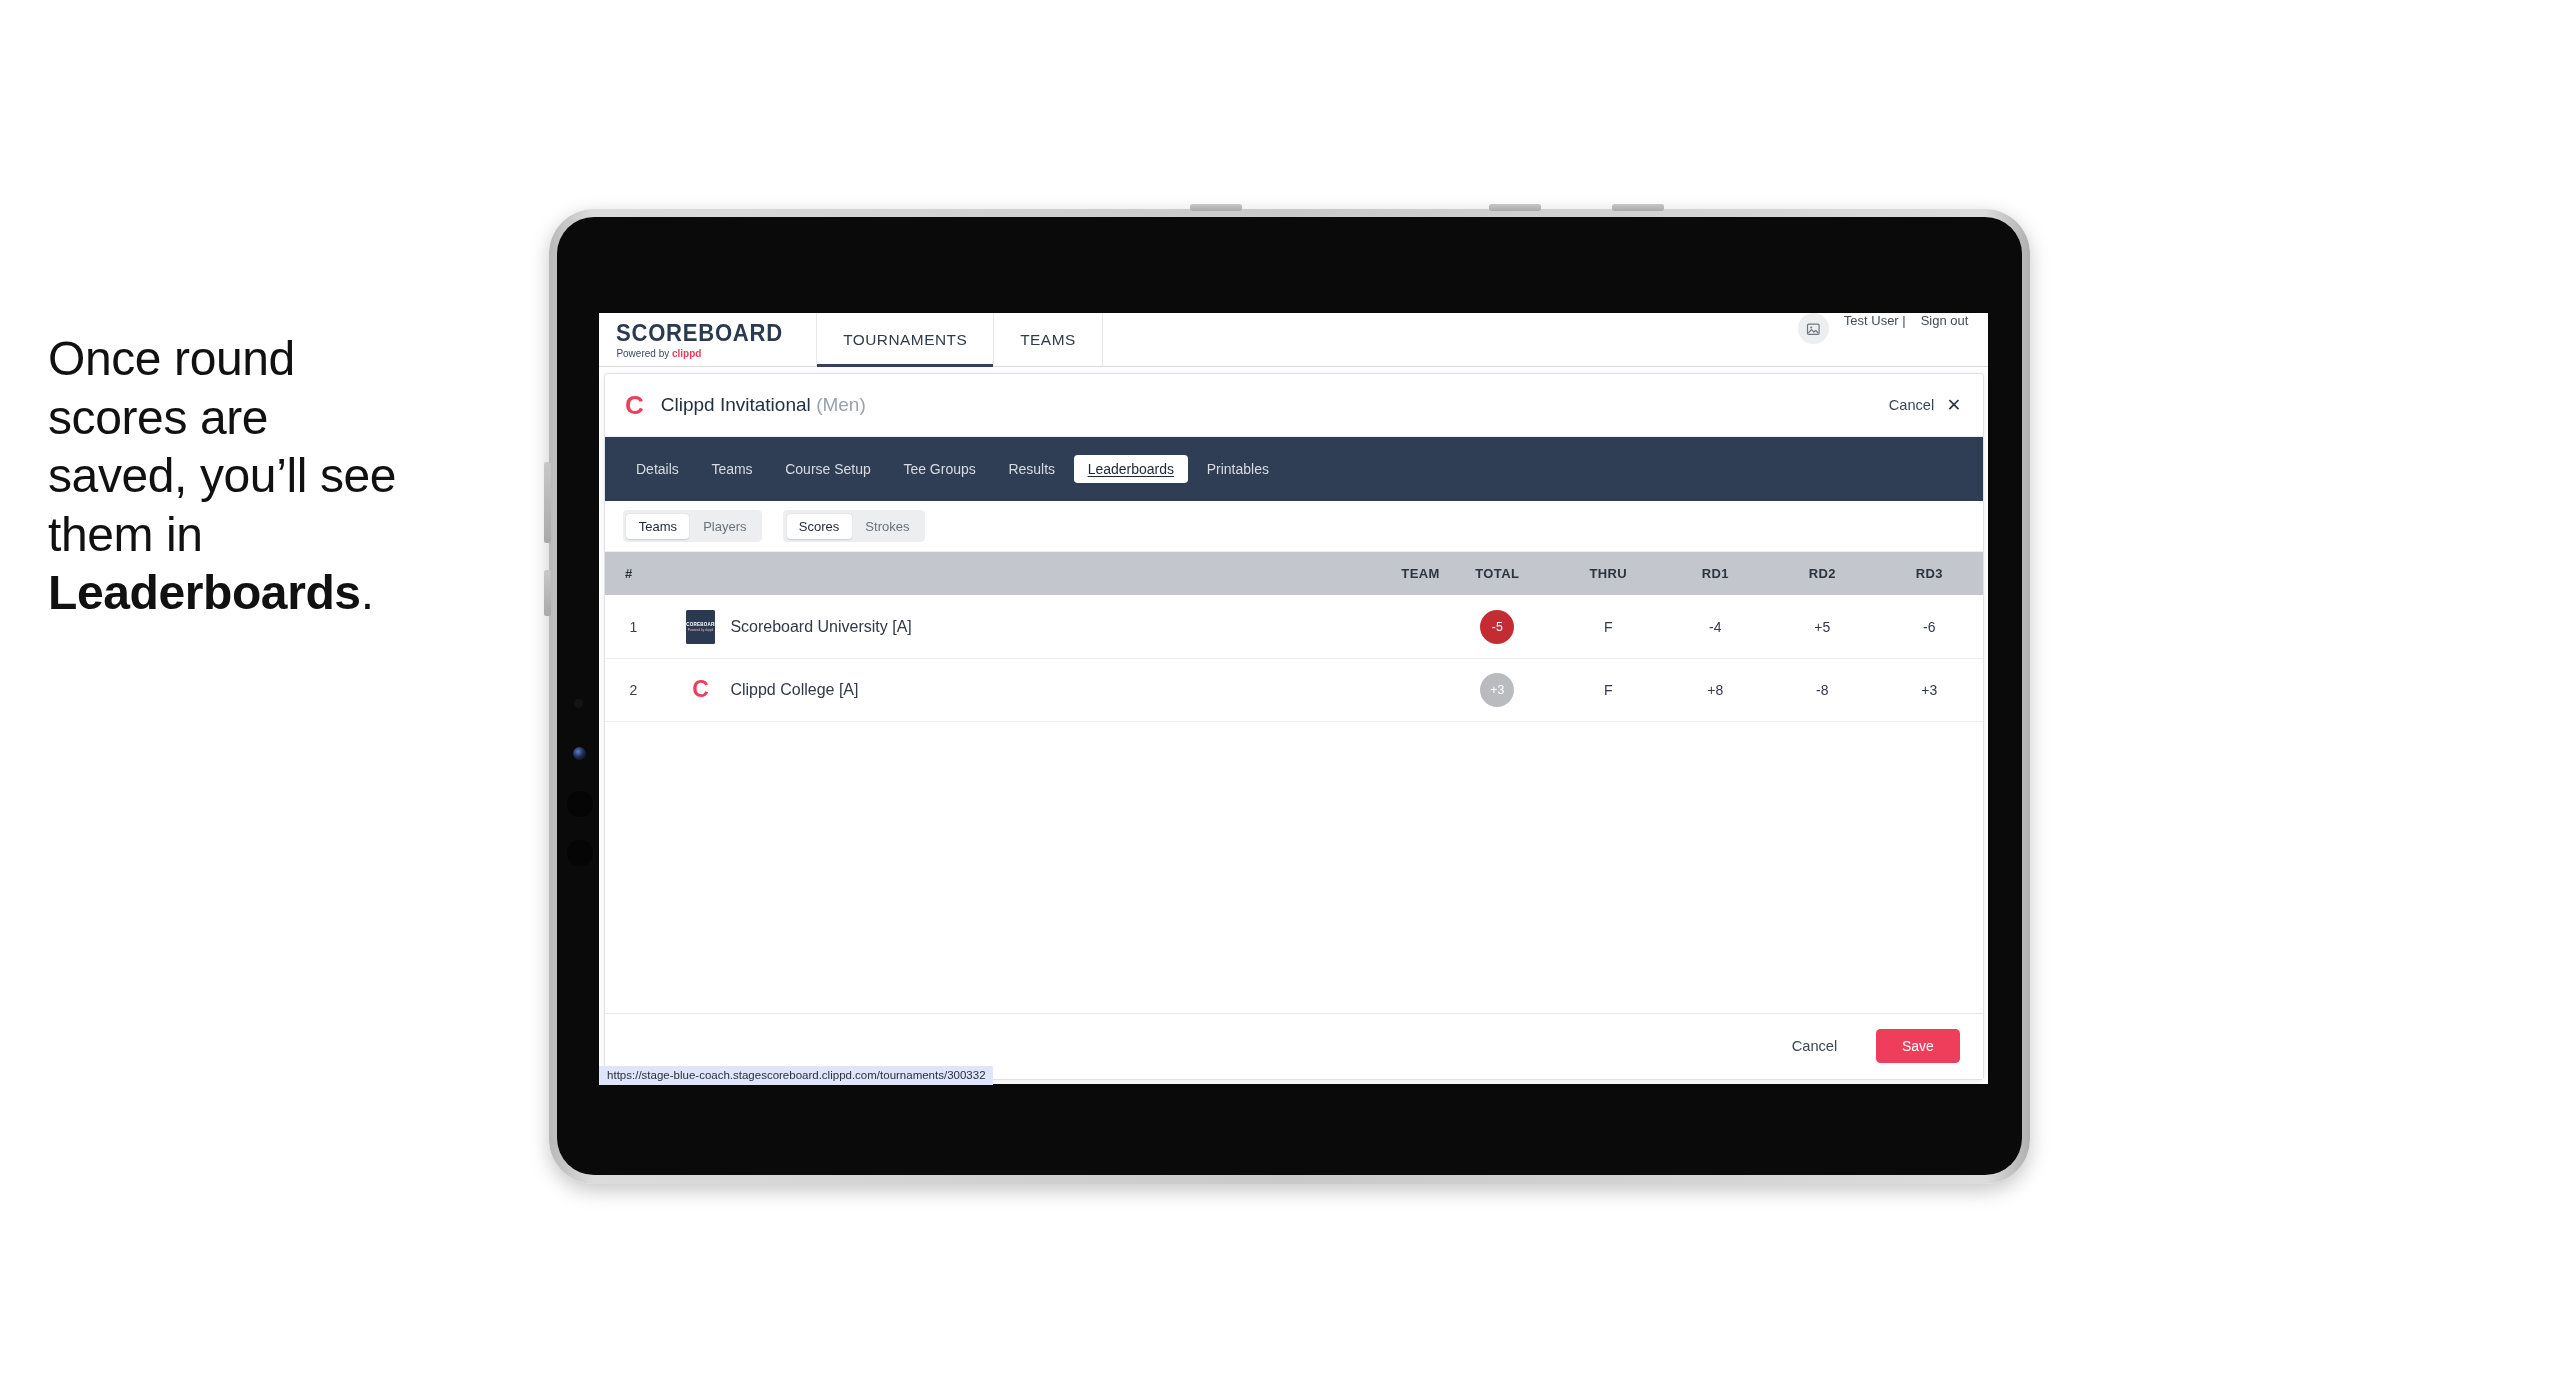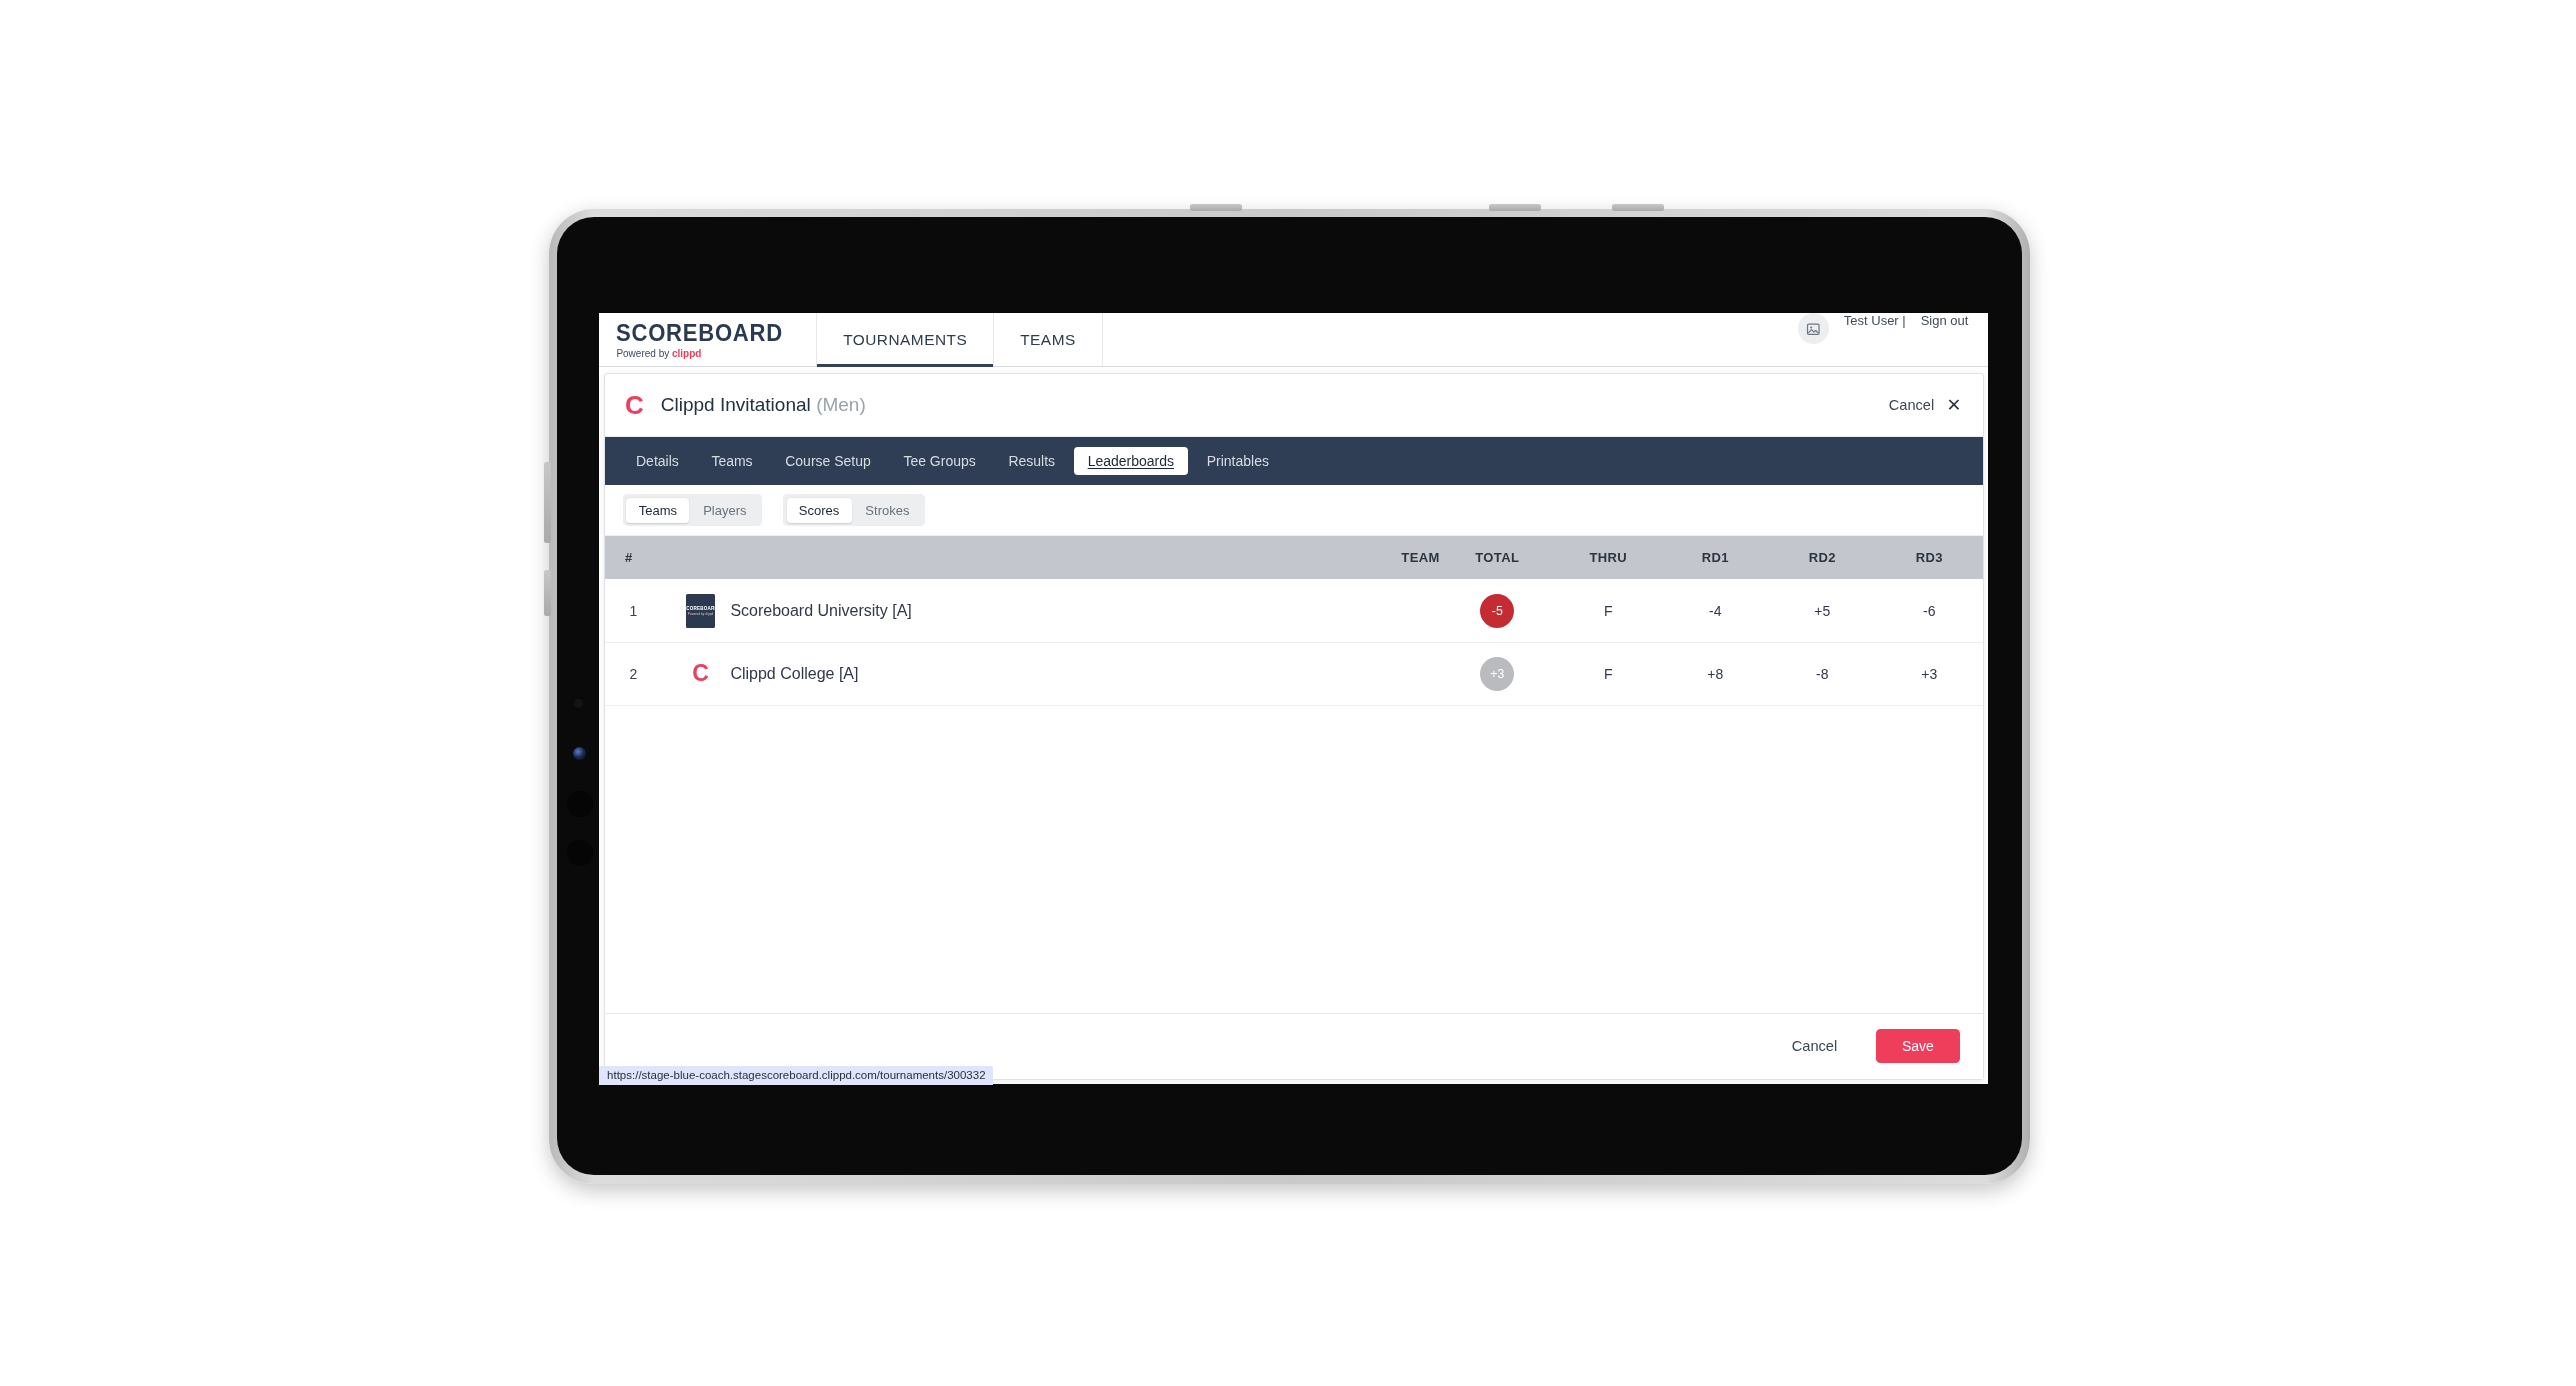--- a/index.html
+++ b/index.html
@@ -117,21 +117,21 @@
   .modal-title { font-size:19px; color:#23303f; }
   .modal-title .gender { color:#9aa3ad; margin-left:5.4px; }
   .modal-head-right {
     margin-left:auto; display:flex; align-items:center; gap:12.3px;
     font-size:14.6px; color:#3b4653;
   }
   .x-icon { font-size:17.7px; line-height:1; color:#2c3440; font-weight:500; }
 
   
   .sectionbar {
-    background:#2f3e54; height:48px; display:flex; align-items:center;
+    background:#2f3e54; height:64px; display:flex; align-items:center;
     padding-left:17px; gap:4.6px;
   }
   .sec-tab {
     font-size:14px; color:#d7dce3; padding:6.1px 14px; border-radius:3.8px;
     white-space:nowrap;
   }
   .sec-tab.active {
     background:#ffffff; color:#1d2736; text-decoration:underline;
     text-underline-offset:2.3px; font-weight:400;
   }
@@ -214,20 +214,27 @@
     background:#dfe6fb; color:#2a2f38; font-size:11.5px;
     padding:3.1px 7.7px 3.8px 7.7px; white-space:nowrap;
     border-top-right-radius:1.5px;
   }
 </style>
 </head>
 <body>
 
 <div class="stage">
 
+  <div class="caption">
+    <span>Once round</span><br>
+    <span>scores are</span><br>
+    <span>saved, you’ll see</span><br>
+    <span>them in</span><br>
+    <span class="strong">Leaderboards</span><span>.</span>
+  </div>
 
   <div class="device">
     <div class="btn-side btn-top-1"></div>
     <div class="btn-side btn-top-2"></div>
     <div class="btn-side btn-top-3"></div>
     <div class="btn-side btn-left-1"></div>
     <div class="btn-side btn-left-2"></div>
 
     <div class="device-screen">
       <div class="sensor dot-small"></div>

